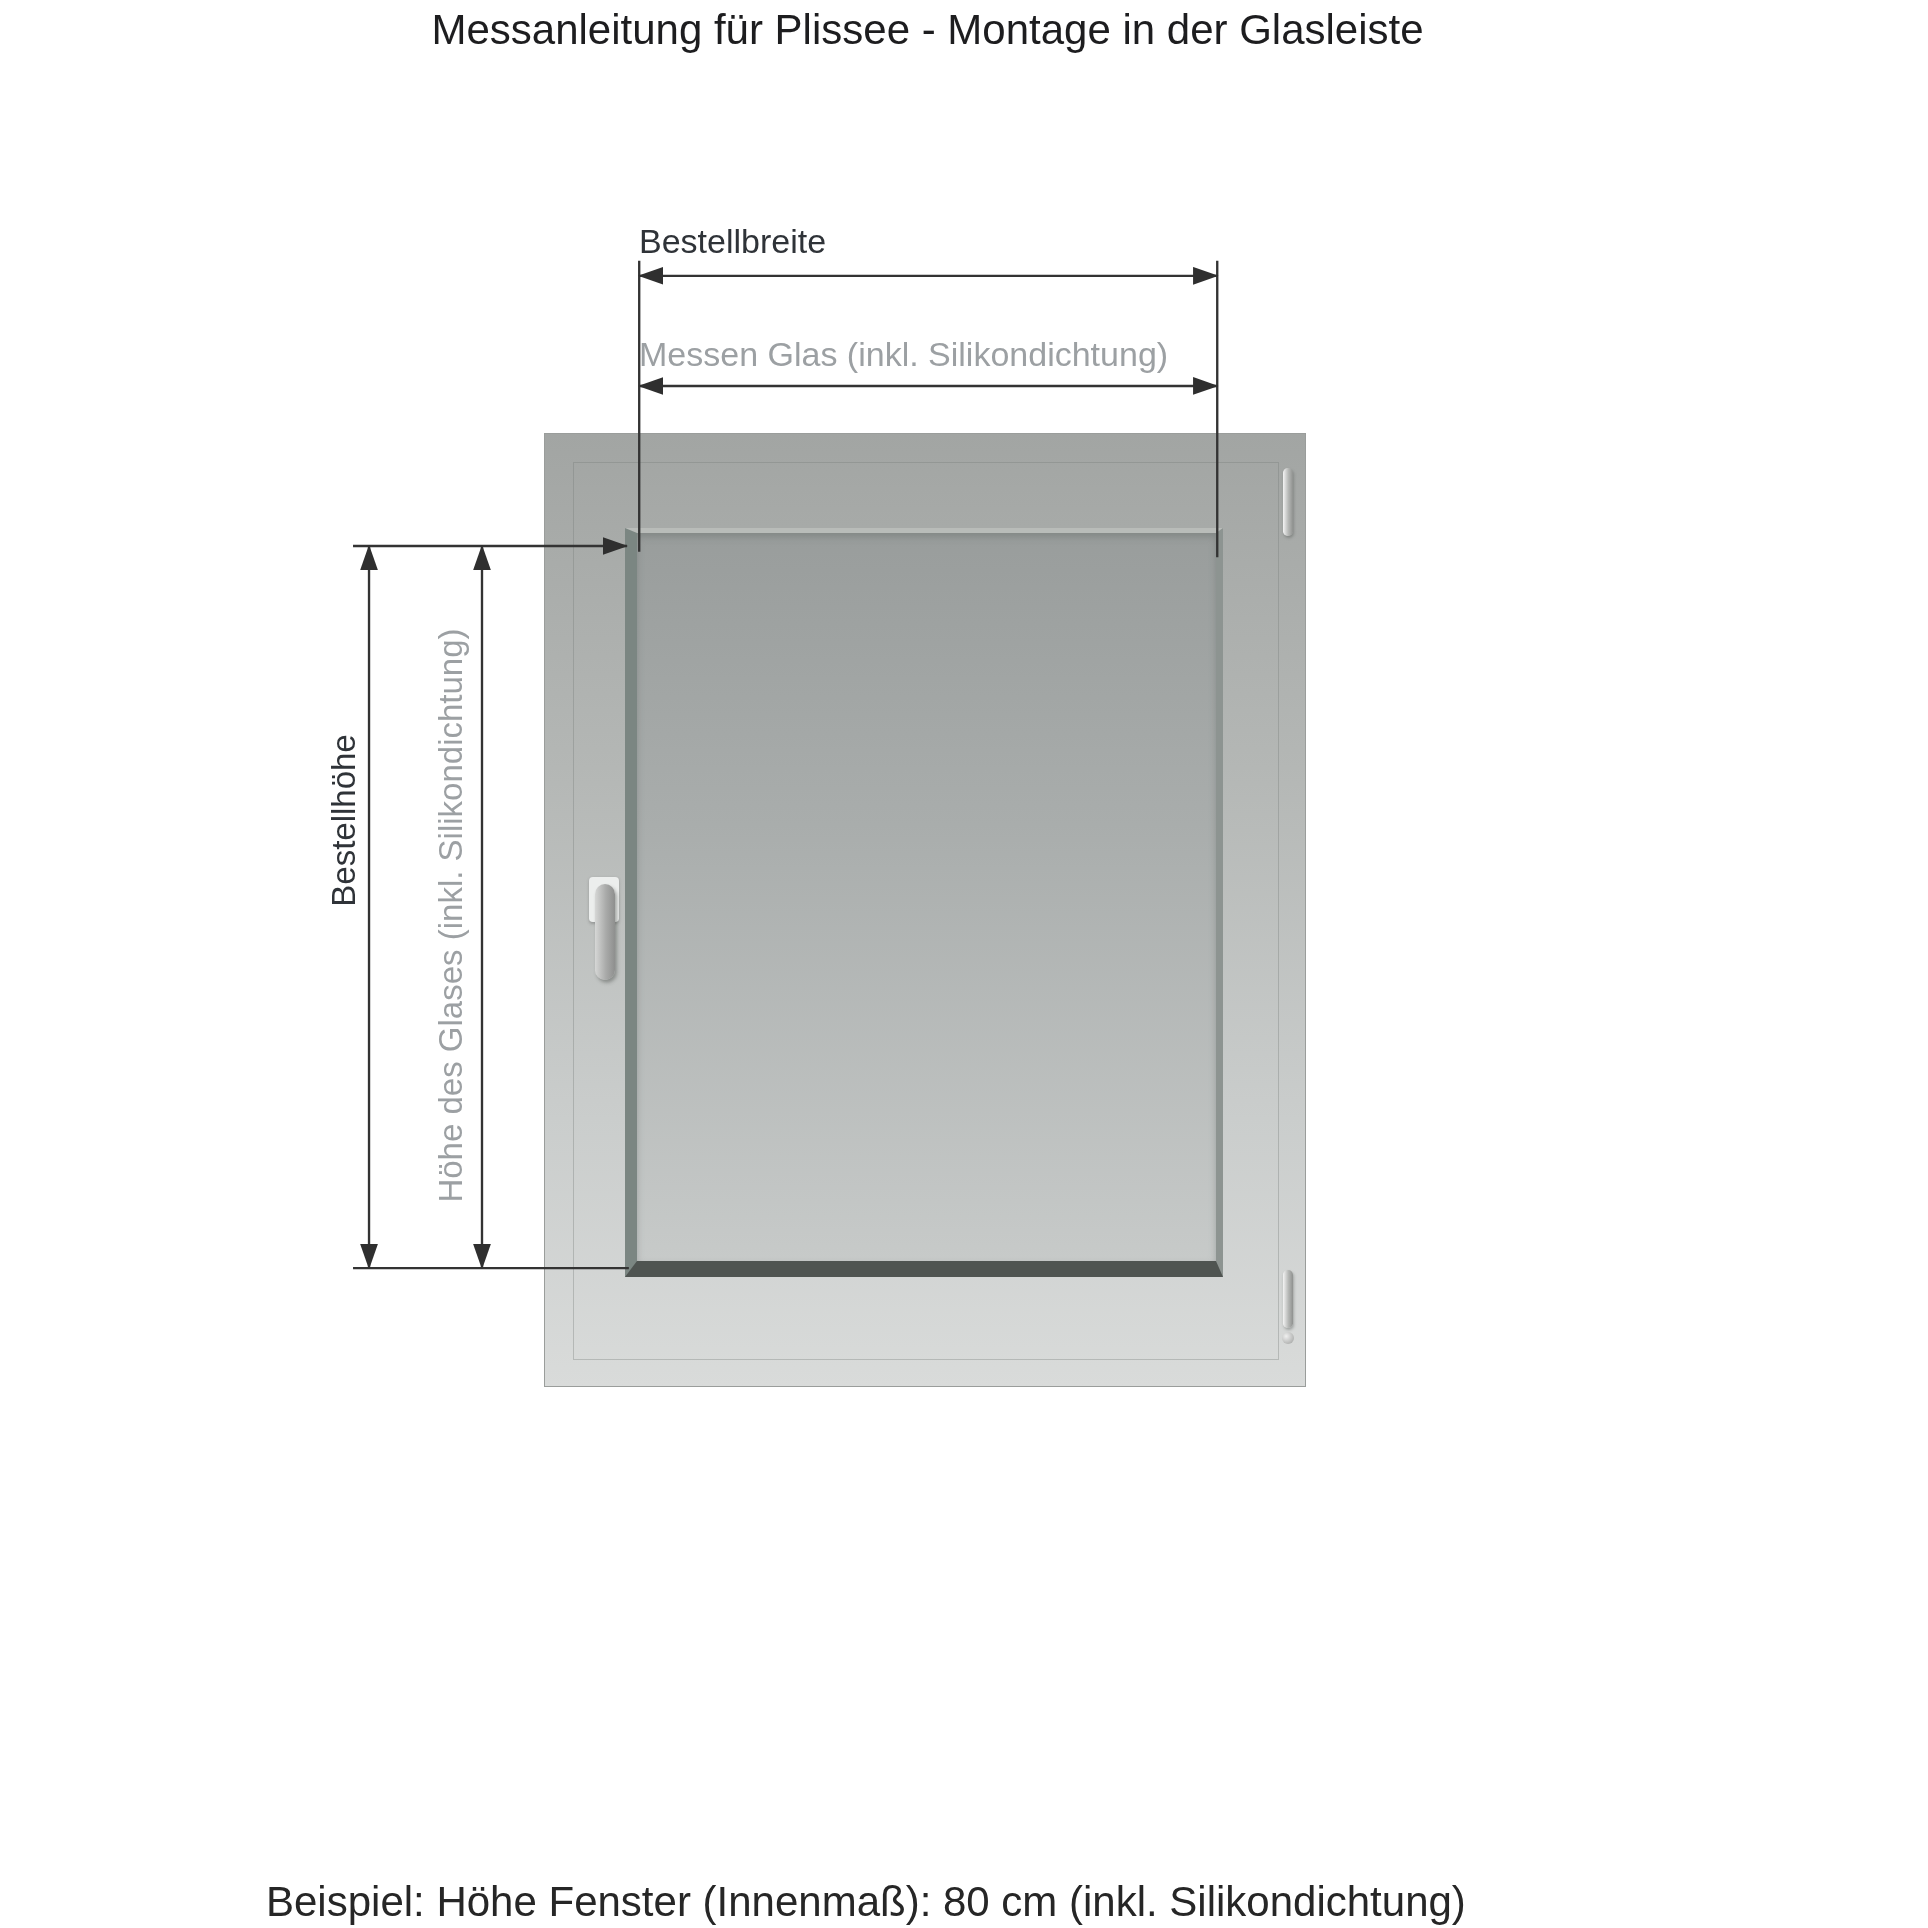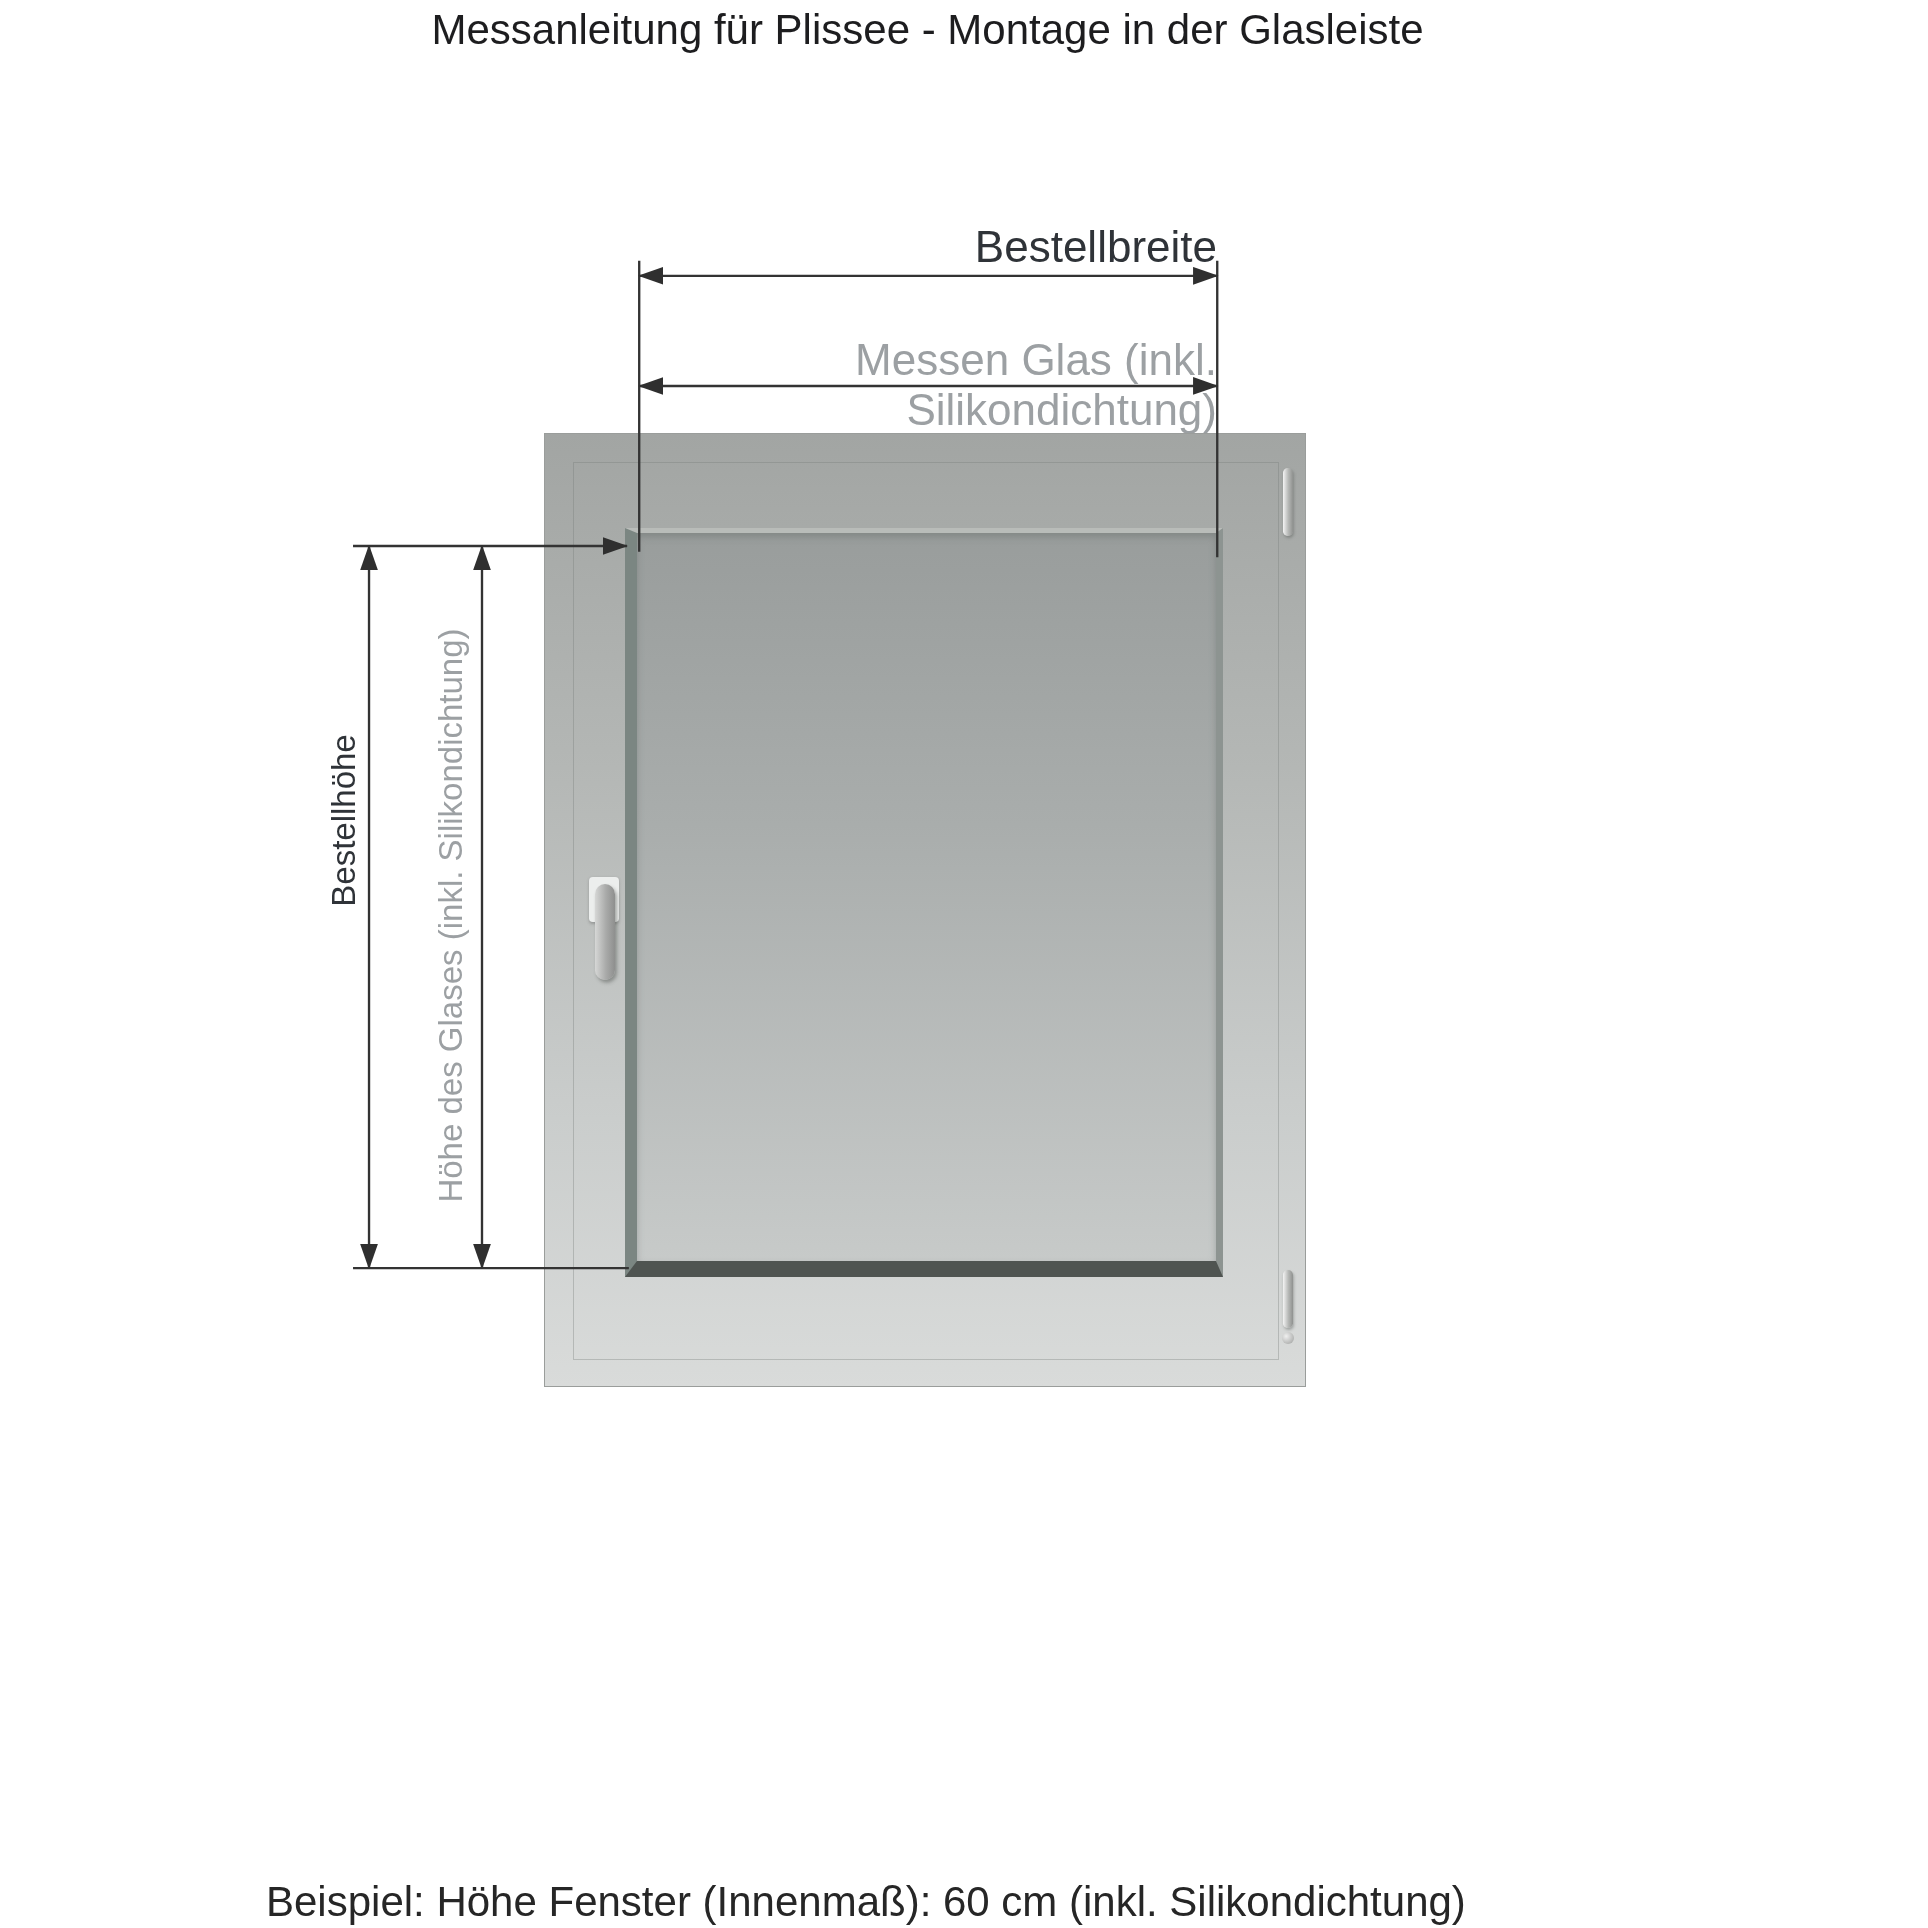--- a/index.html
+++ b/index.html
@@ -9,21 +9,21 @@
   }
   .abs{position:absolute;}
 
   
   #title{
     left:0;top:5.6px;width:1855px;text-align:center;
     font-size:42px;color:#1d1d1f;letter-spacing:0px;
   }
 
   
-  .dim-label-h{left:639px;width:578px;text-align:right;font-size:44px;}
+  .dim-label-h{left:639px;width:578px;text-align:left;font-size:34px;}
   #lbl-bestellbreite{top:222px;color:#2f3338;}
   #lbl-breite-glas{top:335px;color:#9ca0a3;}
 
   .dim-label-v{height:45px;line-height:45px;text-align:center;font-size:33px;
     transform:rotate(-90deg);}
   #lbl-bestellhoehe{left:14px;top:798px;width:659px;color:#2f3338;}
   #lbl-hoehe-glas{left:121px;top:893px;width:659px;color:#9ca0a3;}
 
   
   #window-frame{
@@ -114,17 +114,17 @@
     <line x1="512" y1="580" x2="512" y2="1347" marker-start="url(#arrow)" marker-end="url(#arrow)"></line>
   </g>
 </svg>
 
 <div id="instructions" class="abs copy">
   
   
 </div>
 
 <div id="example" class="abs copy">
-  <div>Beispiel: Höhe Fenster (Innenmaß): 60 cm (inkl. Silikondichtung)</div>
+  <div>Beispiel: Höhe Fenster (Innenmaß): 80 cm (inkl. Silikondichtung)</div>
   
   
 </div>
 
 
 </body></html>

